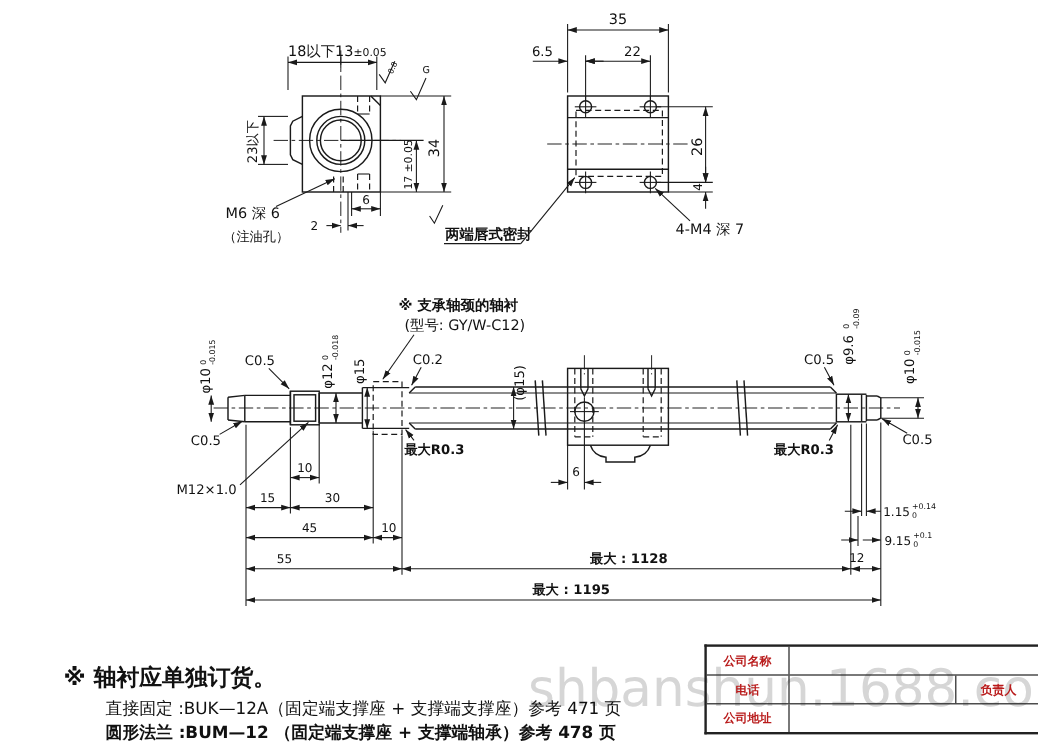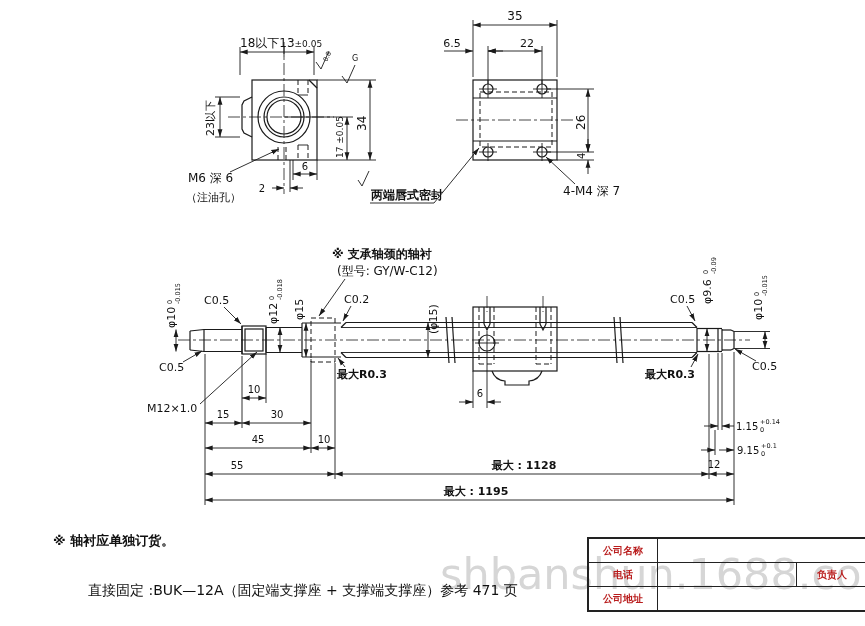--- a/index.html
+++ b/index.html
@@ -3,21 +3,21 @@
 <meta charset="utf-8">
 <style>
   html,body{margin:0;padding:0;background:#888;}
   #stage{position:relative;width:865px;height:626px;background:#ffffff;overflow:hidden;
          font-family:"DejaVu Sans","Liberation Sans",sans-serif;}
   #stage svg{position:absolute;left:0;top:0;z-index:2;}
   .wm{position:absolute;z-index:1;white-space:nowrap;font-family:"DejaVu Sans","Liberation Sans",sans-serif;}
   #wm1{left:372px;top:497px;font-size:30px;letter-spacing:9px;color:#c9c9c9;}
   #wm2{left:440px;top:549px;font-size:43px;color:#d6d6d6;}
   .note{position:absolute;z-index:3;color:#111;white-space:nowrap;}
-  #note1{left:53px;top:532px;font-size:13px;font-weight:bold;}
+  #note1{left:53px;top:552px;font-size:19px;font-weight:bold;}
   #note2{left:40px;top:557px;font-size:17px;font-weight:bold;}
   #note3{left:88px;top:582px;font-size:14px;font-weight:normal;}
   #note4{left:88px;top:602px;font-size:14px;font-weight:bold;}
   #infotable{position:absolute;z-index:3;left:587px;top:537px;width:278px;height:71px;
              border:2px solid #222;border-right:none;background:transparent;
              display:flex;flex-direction:column;}
   .trow{display:flex;flex:1;border-top:1.5px solid #222;}
   .trow:first-child{border-top:none;}
   .tcell{display:flex;align-items:center;justify-content:center;font-size:10px;color:#b91c1c;font-weight:bold;}
   .tlabel{width:68px;border-right:1.5px solid #222;}
@@ -325,20 +325,21 @@
       <g>
         <text x="737" y="454" font-size="10">9.15</text>
         <text x="761" y="448" font-size="6.5">+0.1</text>
         <text x="761" y="456" font-size="6.5">0</text>
       </g>
     </g>
   </svg>
 
   <div class="note" id="note1">※ 轴衬应单独订货。</div>
   <div class="note" id="note3">直接固定 :BUK—12A（固定端支撑座 + 支撑端支撑座）参考 471 页</div>
+  <div class="note" id="note4">圆形法兰 :BUM—12 （固定端支撑座 + 支撑端轴承）参考 478 页</div>
 
   <div id="infotable">
     <div class="trow">
       <div class="tcell tlabel">公司名称</div>
       <div class="tcell tval"></div>
     </div>
     <div class="trow">
       <div class="tcell tlabel">电话</div>
       <div class="tcell tval2"></div>
       <div class="tcell tman">负责人</div>

